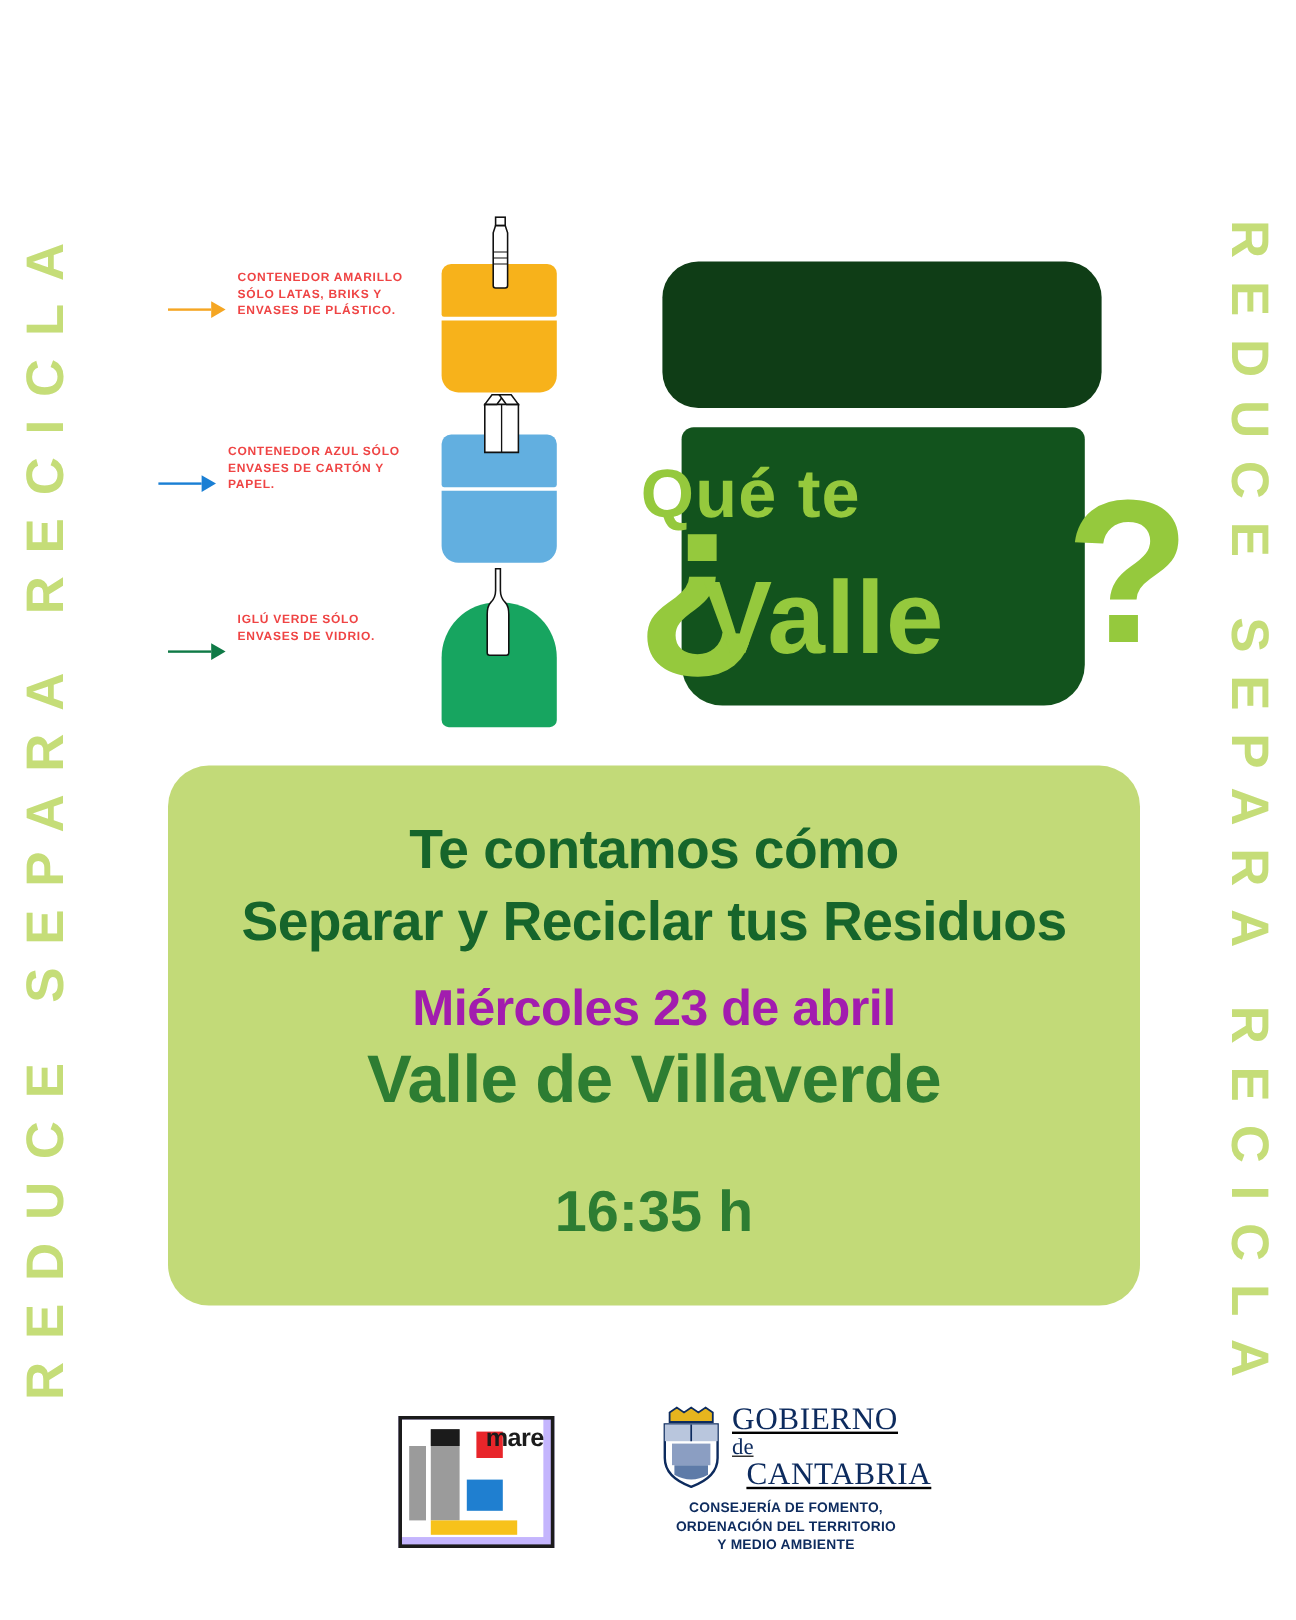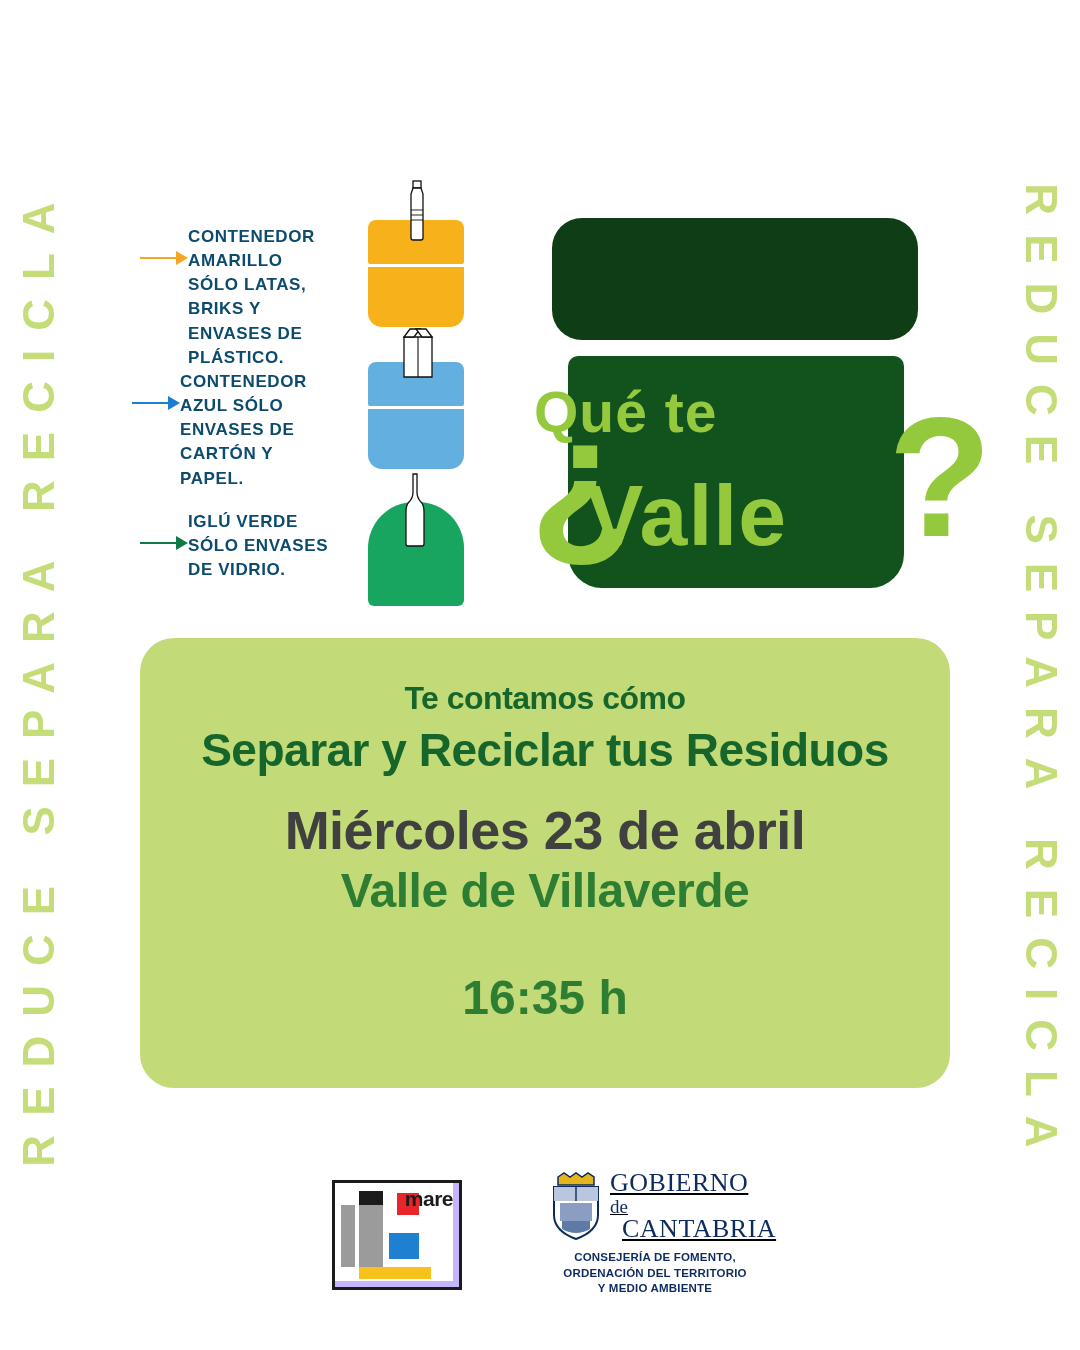--- a/index.html
+++ b/index.html
@@ -93,27 +93,28 @@
     border-left: 12px solid #000;
   }
   .arrow.yellow .shaft { background: #f5a623; }
   .arrow.yellow .head { border-left-color: #f5a623; }
   .arrow.blue .shaft { background: #1a7fd4; }
   .arrow.blue .head { border-left-color: #1a7fd4; }
   .arrow.green .shaft { background: #0f7a46; }
   .arrow.green .head { border-left-color: #0f7a46; }
 
   .legend-text {
-    font-size: 17px;
+    font-size: 10px;
     font-weight: bold;
     line-height: 1.42;
     letter-spacing: 0.6px;
-    color: #0c4a6e;
+    color: #ef4444;
     text-transform: uppercase;
     width: 150px;
+    margin-left: 10px;
   }
 
   
   .bins {
     position: absolute;
     left: 368px;
     top: 180px;
     width: 130px;
     height: 420px;
   }
@@ -228,42 +229,42 @@
     top: 638px;
     width: 810px;
     height: 450px;
     background: #c2da78;
     border-radius: 34px;
     text-align: center;
     color: #14632a;
   }
   .panel .l1 {
     margin-top: 42px;
-    font-size: 32px;
+    font-size: 46px;
     font-weight: bold;
     letter-spacing: -0.5px;
     color: #16652b;
   }
   .panel .l2 {
     margin-top: 6px;
     font-size: 46px;
     font-weight: bold;
     letter-spacing: -0.5px;
     color: #16652b;
   }
   .panel .l3 {
     margin-top: 22px;
-    font-size: 54px;
+    font-size: 42px;
     font-weight: bold;
     letter-spacing: -0.5px;
-    color: #404040;
+    color: #a21caf;
   }
   .panel .l4 {
     margin-top: 2px;
-    font-size: 48px;
+    font-size: 56px;
     font-weight: bold;
     letter-spacing: -0.5px;
     color: #2d7d32;
   }
   .panel .l5 {
     margin-top: 52px;
     font-size: 48px;
     font-weight: bold;
     color: #2d7d32;
   }

